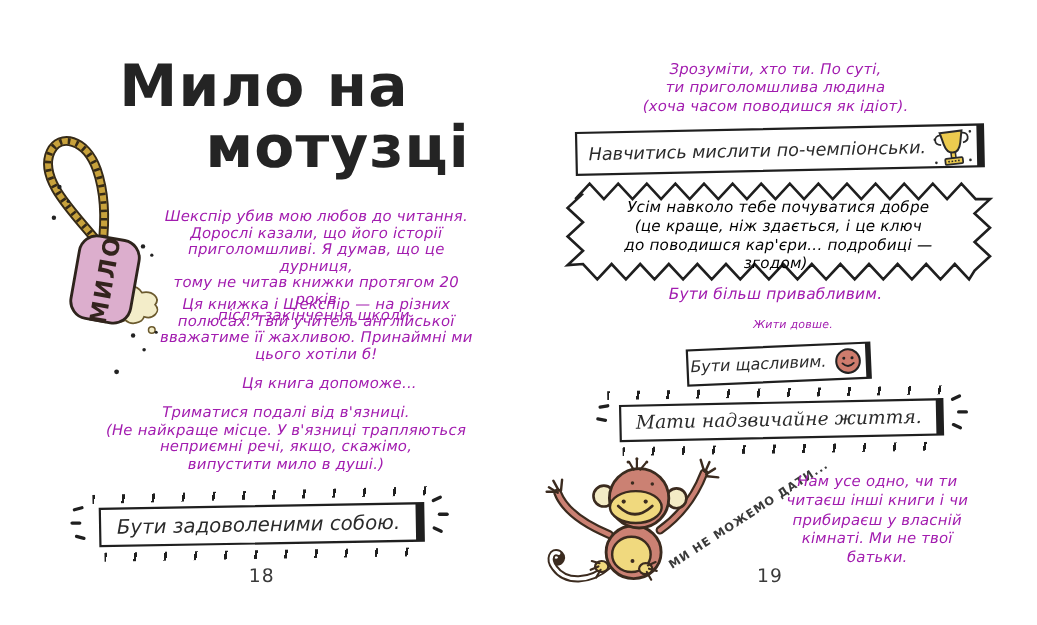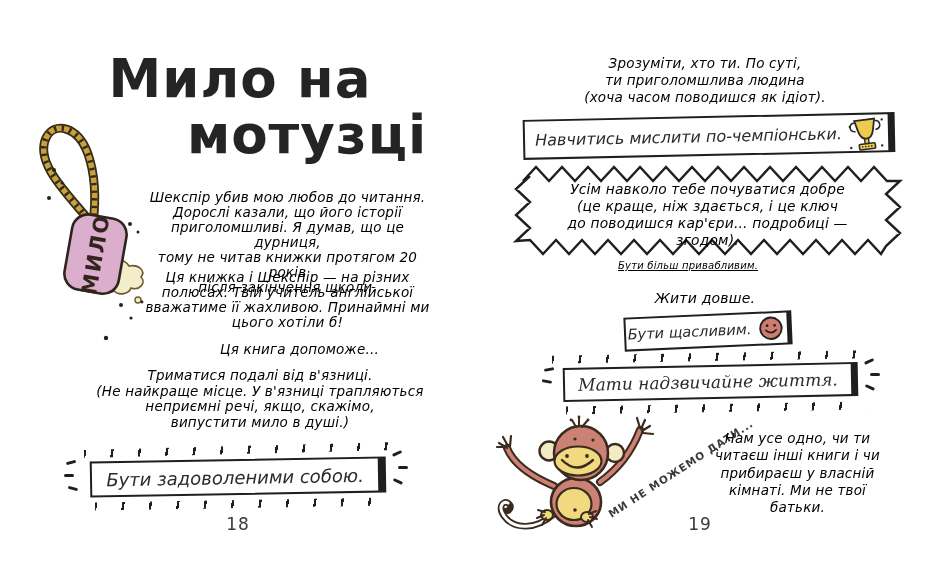--- a/index.html
+++ b/index.html
@@ -1,19 +1,19 @@
 <!DOCTYPE html>
 <html><head>
 <meta charset="utf-8">
 <style>
   html,body{margin:0;padding:0;background:#ffffff;}
   body{width:943px;height:568px;position:relative;font-family:"DejaVu Sans",sans-serif;overflow:hidden;}
   .abs{position:absolute;}
   .title{font-weight:bold;color:#242424;text-align:center;font-size:53px;line-height:1;letter-spacing:1px;}
-  .hand{font-style:italic;color:#000000;text-align:center;font-size:13.5px;letter-spacing:.2px;}
+  .hand{font-style:italic;color:#a21caf;text-align:center;font-size:13.5px;letter-spacing:.2px;}
   .lh-left{line-height:15px;}
   .lh-left2{line-height:15.5px;}
   .lh-right{line-height:16.8px;}
   .lh-zig{line-height:17px;}
   .lh-out{line-height:17.3px;}
   .sketchbox{border:2.6px solid #1f1f1f;border-right-width:8px;background:#fff;display:flex;align-items:center;justify-content:center;box-sizing:border-box;}
   .boxlabel{font-style:italic;color:#2b2b2b;text-align:center;white-space:nowrap;}
   .tickrow{background:repeating-linear-gradient(100deg,#1f1f1f 0 2.4px,transparent 2.4px 27px);height:8px;}
   .stick{position:absolute;width:10px;height:2.6px;background:#1f1f1f;border-radius:2px;}
   .pgnum{color:#3a3a3a;font-size:17px;text-align:center;letter-spacing:1px;}
@@ -124,22 +124,22 @@
 
     <svg class="abs" style="left:512px;top:163px;" width="392" height="95" viewBox="0 0 392 95">
       <polygon id="zigzag-poly" fill="#ffffff" stroke="#1f1f1f" stroke-width="2.4" points="11.0,18.0 24.0,4.0 37.0,18.0 50.0,4.0 63.0,18.0 76.0,4.0 89.0,18.0 102.0,4.0 115.0,18.0 128.0,4.0 141.0,18.0 154.0,4.0 167.0,18.0 180.0,4.0 193.0,18.0 206.0,4.0 219.0,18.0 232.0,4.0 245.0,18.0 258.0,4.0 271.0,18.0 284.0,4.0 297.0,18.0 310.0,4.0 323.0,18.0 336.0,4.0 349.0,18.0 362.0,4.0 375.0,18.0 388.0,18.0 374.0,31.0 388.0,44.0 374.0,57.0 388.0,70.0 374.0,83.0 369.0,91.0 356.0,77.0 343.0,91.0 330.0,77.0 317.0,91.0 304.0,77.0 291.0,91.0 278.0,77.0 265.0,91.0 252.0,77.0 239.0,91.0 226.0,77.0 213.0,91.0 200.0,77.0 187.0,91.0 174.0,77.0 161.0,91.0 148.0,77.0 135.0,91.0 122.0,77.0 109.0,91.0 96.0,77.0 83.0,91.0 70.0,77.0 57.0,91.0 44.0,77.0 31.0,91.0 18.0,77.0 4.0,78.0 18.0,65.0 4.0,52.0 18.0,39.0 4.0,26.0 18.0,13.0"></polygon>
     </svg>
     <div class="abs hand lh-zig" style="left:535px;top:181px;width:345px;font-size:13.8px;color:#000000;">
       <div>Усім навколо тебе почуватися добре</div>
       <div>(це краще, ніж здається, і це ключ</div>
       <div>до поводишся кар'єри... подробиці — згодом).</div>
     </div>
 
-    <div class="abs hand" style="left:543px;top:260px;width:290px;font-size:10px;text-decoration:underline;">Бути більш привабливим.</div>
-    <div class="abs hand" style="left:560px;top:290px;width:290px;font-size:14px;">Жити довше.</div>
+    <div class="abs hand" style="left:560px;top:260px;width:290px;font-size:14px;">Бути більш привабливим.</div>
+    <div class="abs hand" style="left:576px;top:290px;width:290px;font-size:10px;">Жити довше.</div>
 
     <div class="abs sketchbox" style="left:624px;top:314px;width:168px;height:34px;transform:rotate(-2.5deg);border-width:2.2px;border-right-width:5px;gap:6px;">
       <span class="boxlabel" style="font-size:14.5px;">Бути щасливим.</span>
       <svg width="28" height="28" viewBox="0 0 30 30">
         <circle cx="15" cy="15" r="11.5" fill="#ce7c6d" stroke="#222222" stroke-width="2"></circle>
         <circle cx="11" cy="12" r="1.5" fill="#222222"></circle>
           <circle cx="19" cy="12" r="1.5" fill="#222222"></circle>
         <path d="M9.5 17 Q15 22.5 20.5 17" fill="none" stroke="#222222" stroke-width="1.8" stroke-linecap="round"></path>
       </svg>
     </div>

